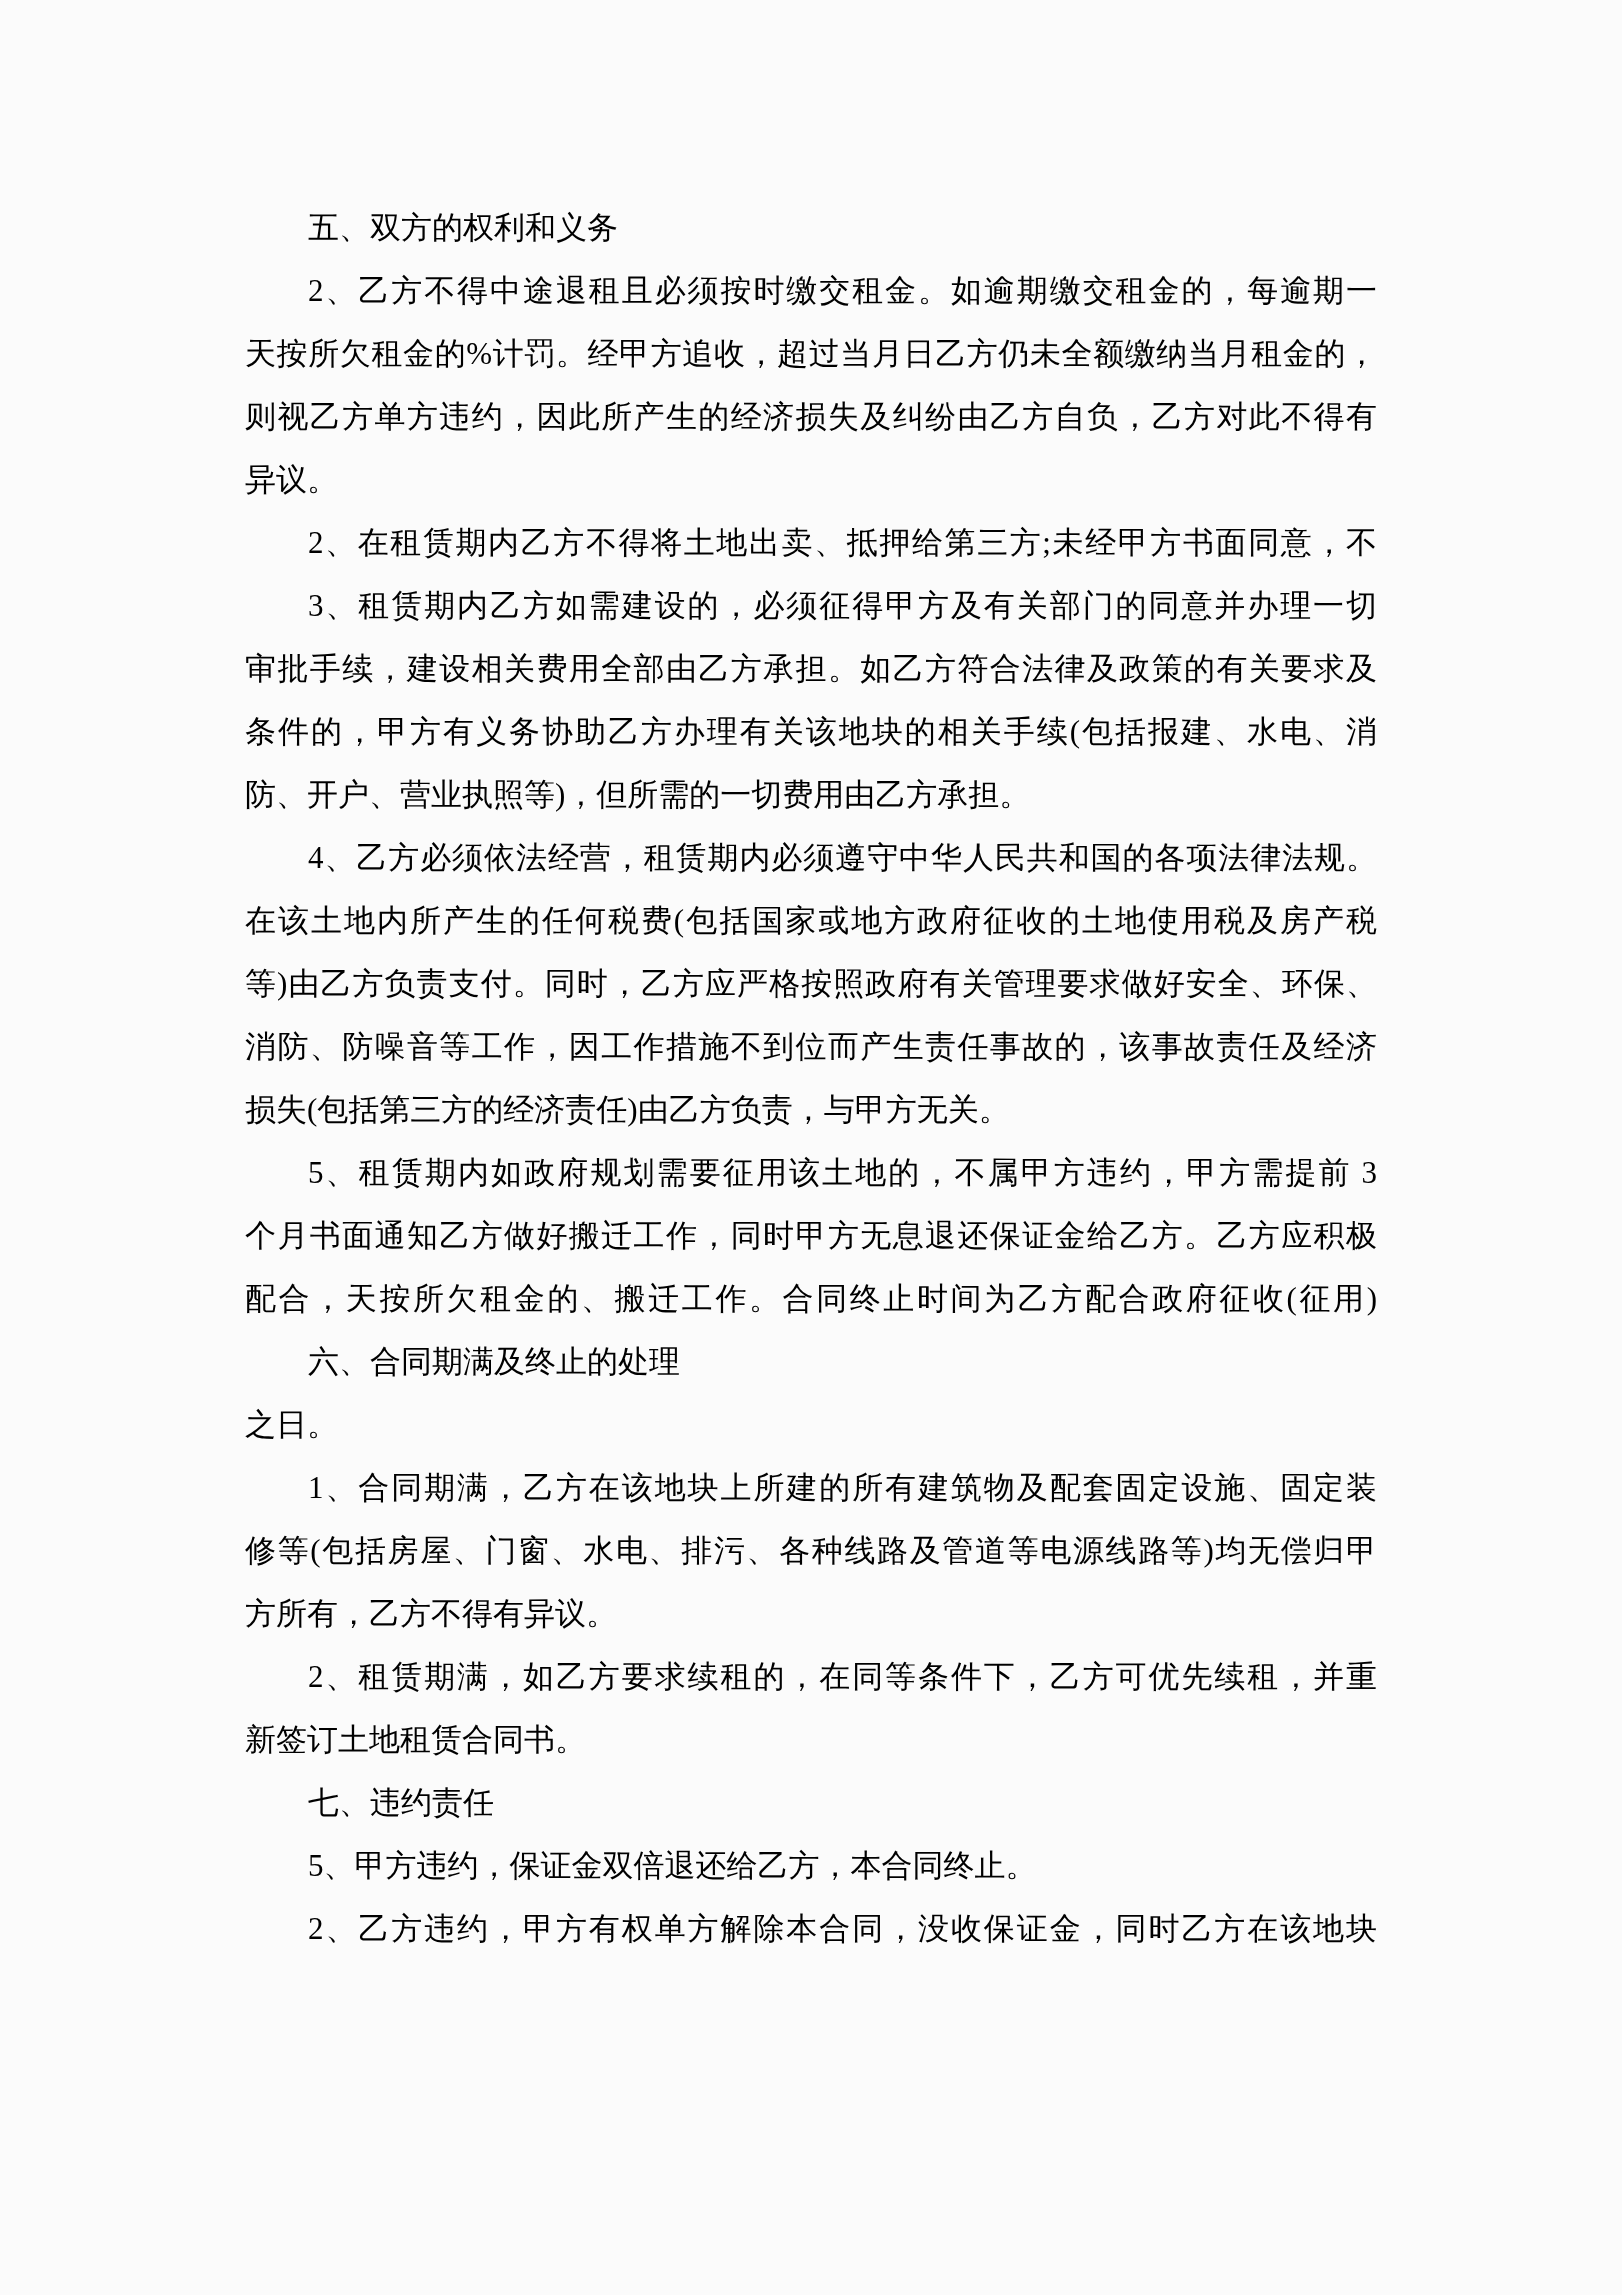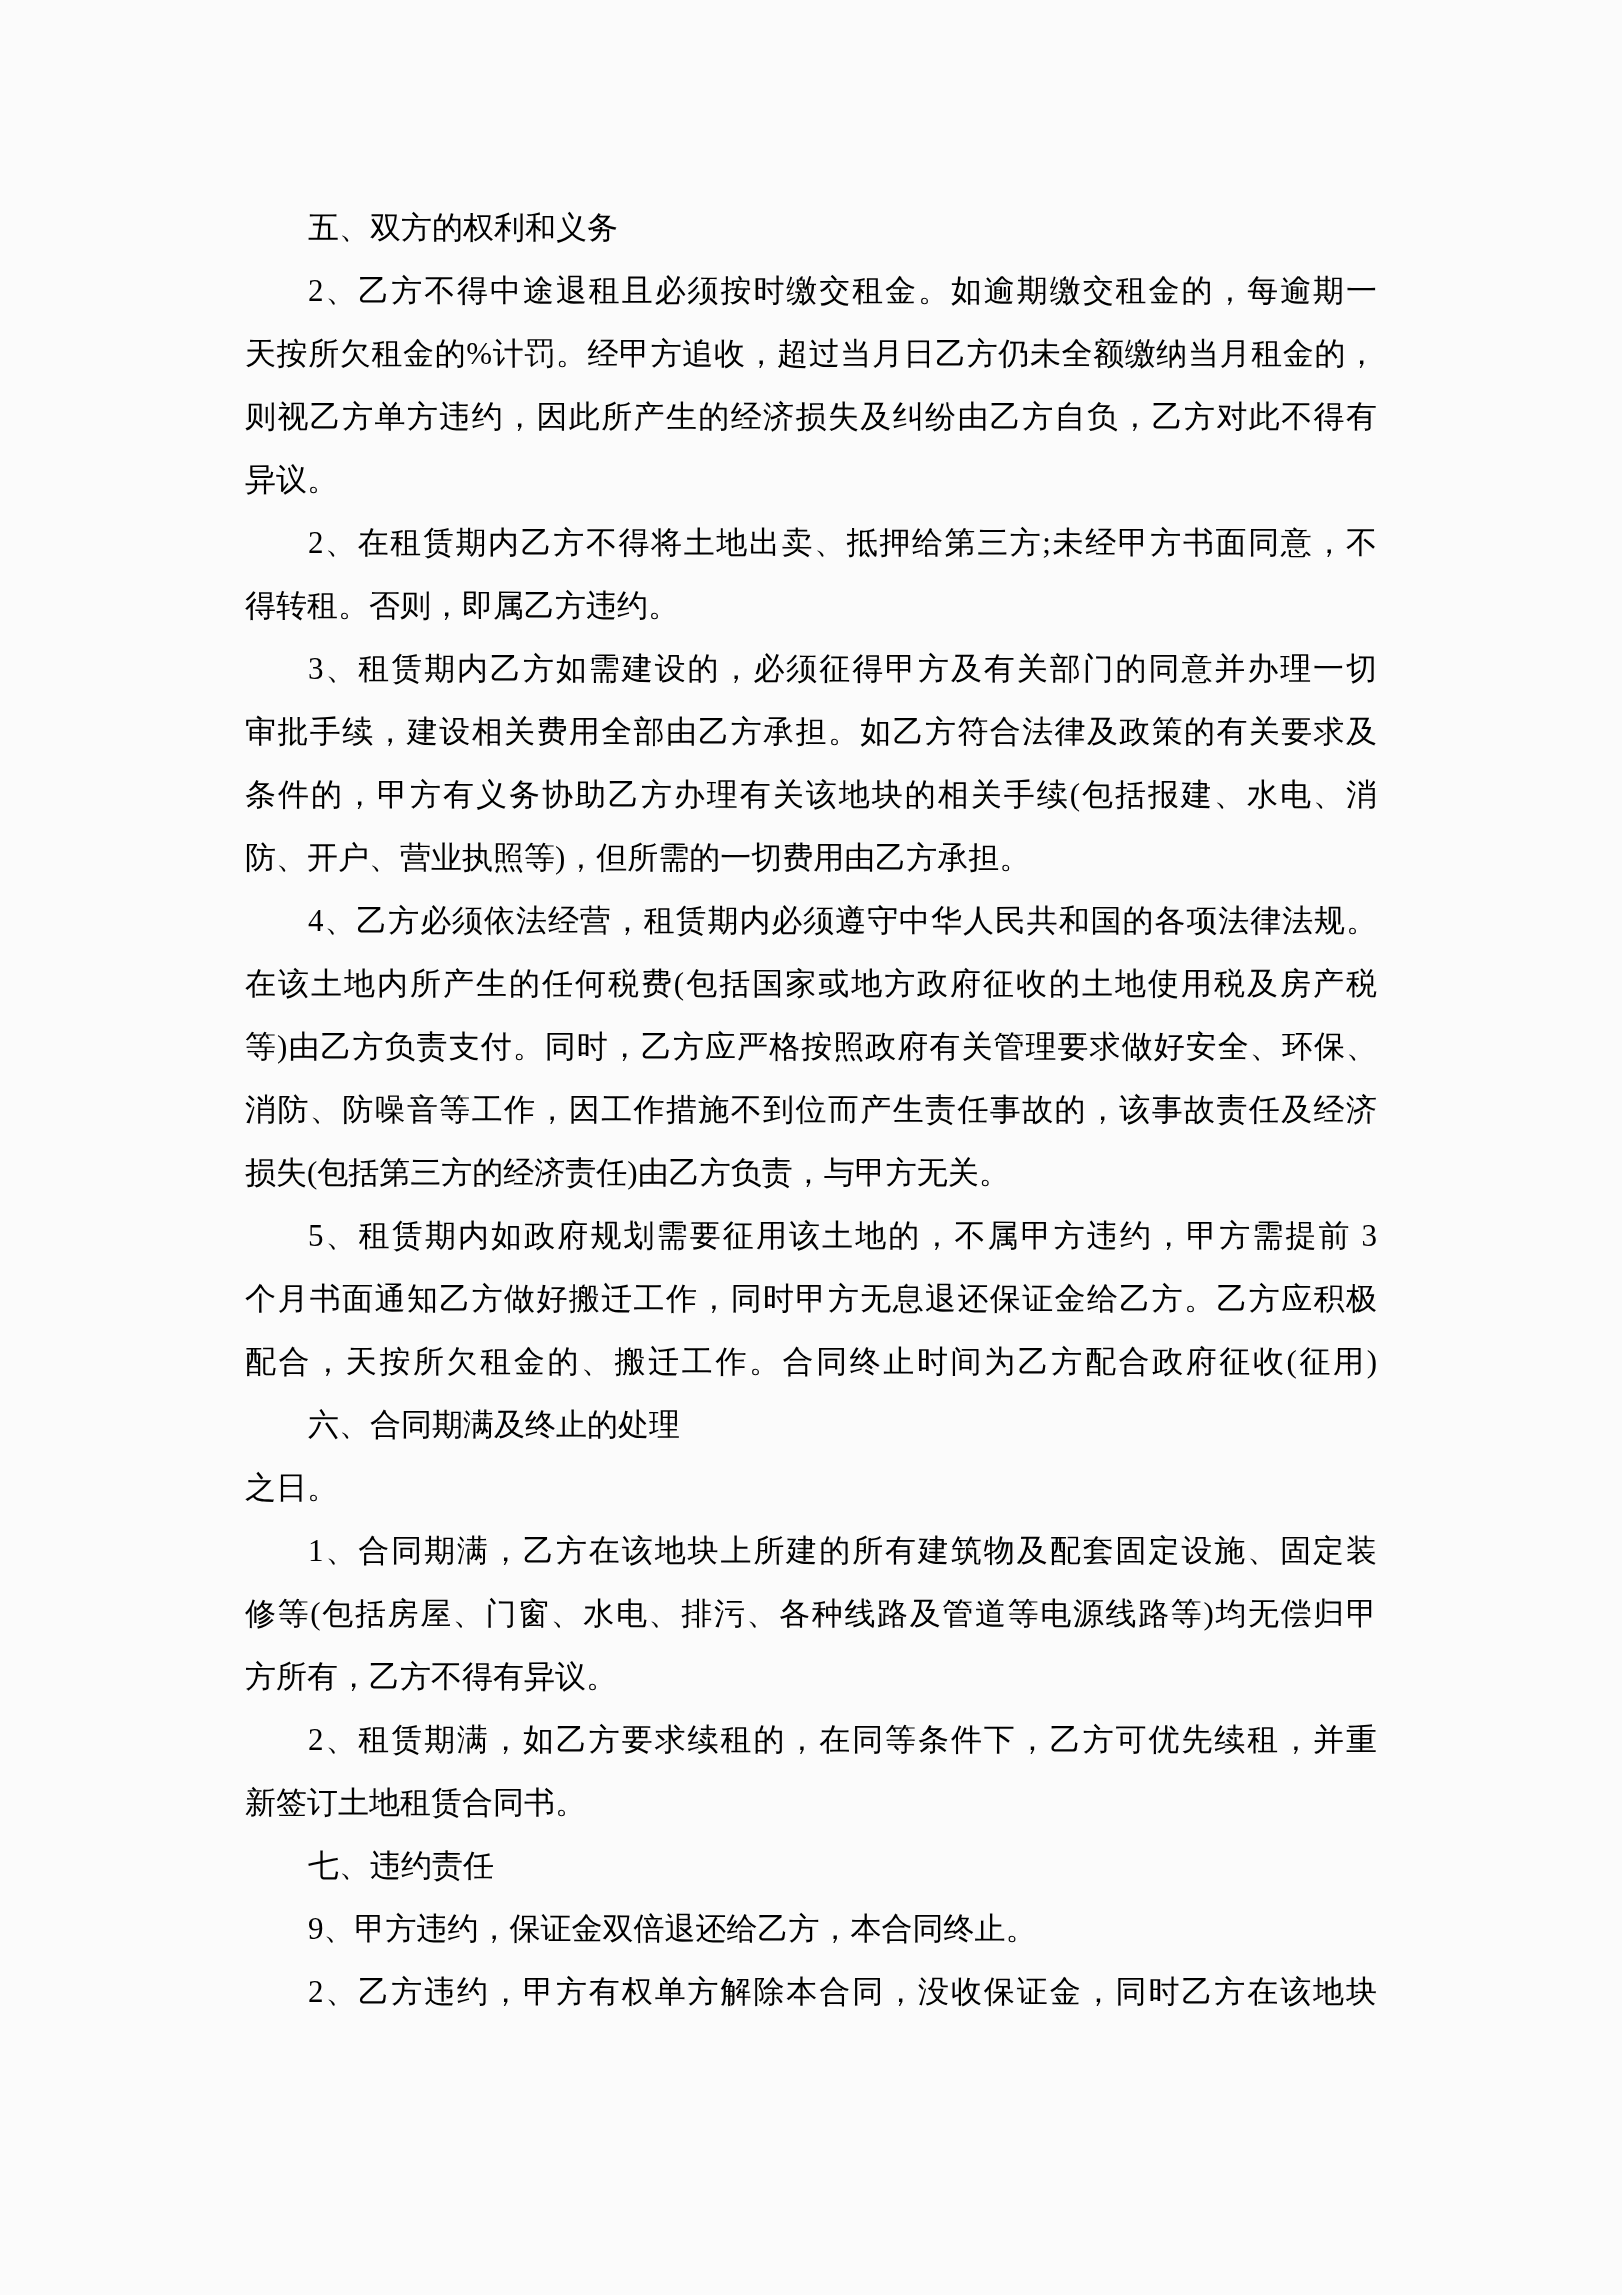--- a/index.html
+++ b/index.html
@@ -38,38 +38,37 @@
 <body>
 
 <div class="page">
   <div class="text-block">
     <div class="ln ind end">五、双方的权利和义务</div>
     <div class="ln ind">2、乙方不得中途退租且必须按时缴交租金。如逾期缴交租金的，每逾期一</div>
     <div class="ln">天按所欠租金的%计罚。经甲方追收，超过当月日乙方仍未全额缴纳当月租金的，</div>
     <div class="ln">则视乙方单方违约，因此所产生的经济损失及纠纷由乙方自负，乙方对此不得有</div>
     <div class="ln end">异议。</div>
     <div class="ln ind">2、在租赁期内乙方不得将土地出卖、抵押给第三方;未经甲方书面同意，不</div>
-    <div class="ln end">得转租。否则，即属乙方违约。</div>
     <div class="ln ind">3、租赁期内乙方如需建设的，必须征得甲方及有关部门的同意并办理一切</div>
     <div class="ln">审批手续，建设相关费用全部由乙方承担。如乙方符合法律及政策的有关要求及</div>
     <div class="ln">条件的，甲方有义务协助乙方办理有关该地块的相关手续(包括报建、水电、消</div>
     <div class="ln end">防、开户、营业执照等)，但所需的一切费用由乙方承担。</div>
     <div class="ln ind">4、乙方必须依法经营，租赁期内必须遵守中华人民共和国的各项法律法规。</div>
     <div class="ln">在该土地内所产生的任何税费(包括国家或地方政府征收的土地使用税及房产税</div>
     <div class="ln">等)由乙方负责支付。同时，乙方应严格按照政府有关管理要求做好安全、环保、</div>
     <div class="ln">消防、防噪音等工作，因工作措施不到位而产生责任事故的，该事故责任及经济</div>
     <div class="ln end">损失(包括第三方的经济责任)由乙方负责，与甲方无关。</div>
     <div class="ln ind">5、租赁期内如政府规划需要征用该土地的，不属甲方违约，甲方需提前 3</div>
     <div class="ln">个月书面通知乙方做好搬迁工作，同时甲方无息退还保证金给乙方。乙方应积极</div>
     <div class="ln">配合，天按所欠租金的、搬迁工作。合同终止时间为乙方配合政府征收(征用)</div>
     <div class="ln ind end">六、合同期满及终止的处理</div>
     <div class="ln end">之日。</div>
     <div class="ln ind">1、合同期满，乙方在该地块上所建的所有建筑物及配套固定设施、固定装</div>
     <div class="ln">修等(包括房屋、门窗、水电、排污、各种线路及管道等电源线路等)均无偿归甲</div>
     <div class="ln end">方所有，乙方不得有异议。</div>
     <div class="ln ind">2、租赁期满，如乙方要求续租的，在同等条件下，乙方可优先续租，并重</div>
     <div class="ln end">新签订土地租赁合同书。</div>
     <div class="ln ind end">七、违约责任</div>
-    <div class="ln ind end">9、甲方违约，保证金双倍退还给乙方，本合同终止。</div>
+    <div class="ln ind end">5、甲方违约，保证金双倍退还给乙方，本合同终止。</div>
     <div class="ln ind">2、乙方违约，甲方有权单方解除本合同，没收保证金，同时乙方在该地块</div>
   </div>
 </div>
 
 
 </body></html>

